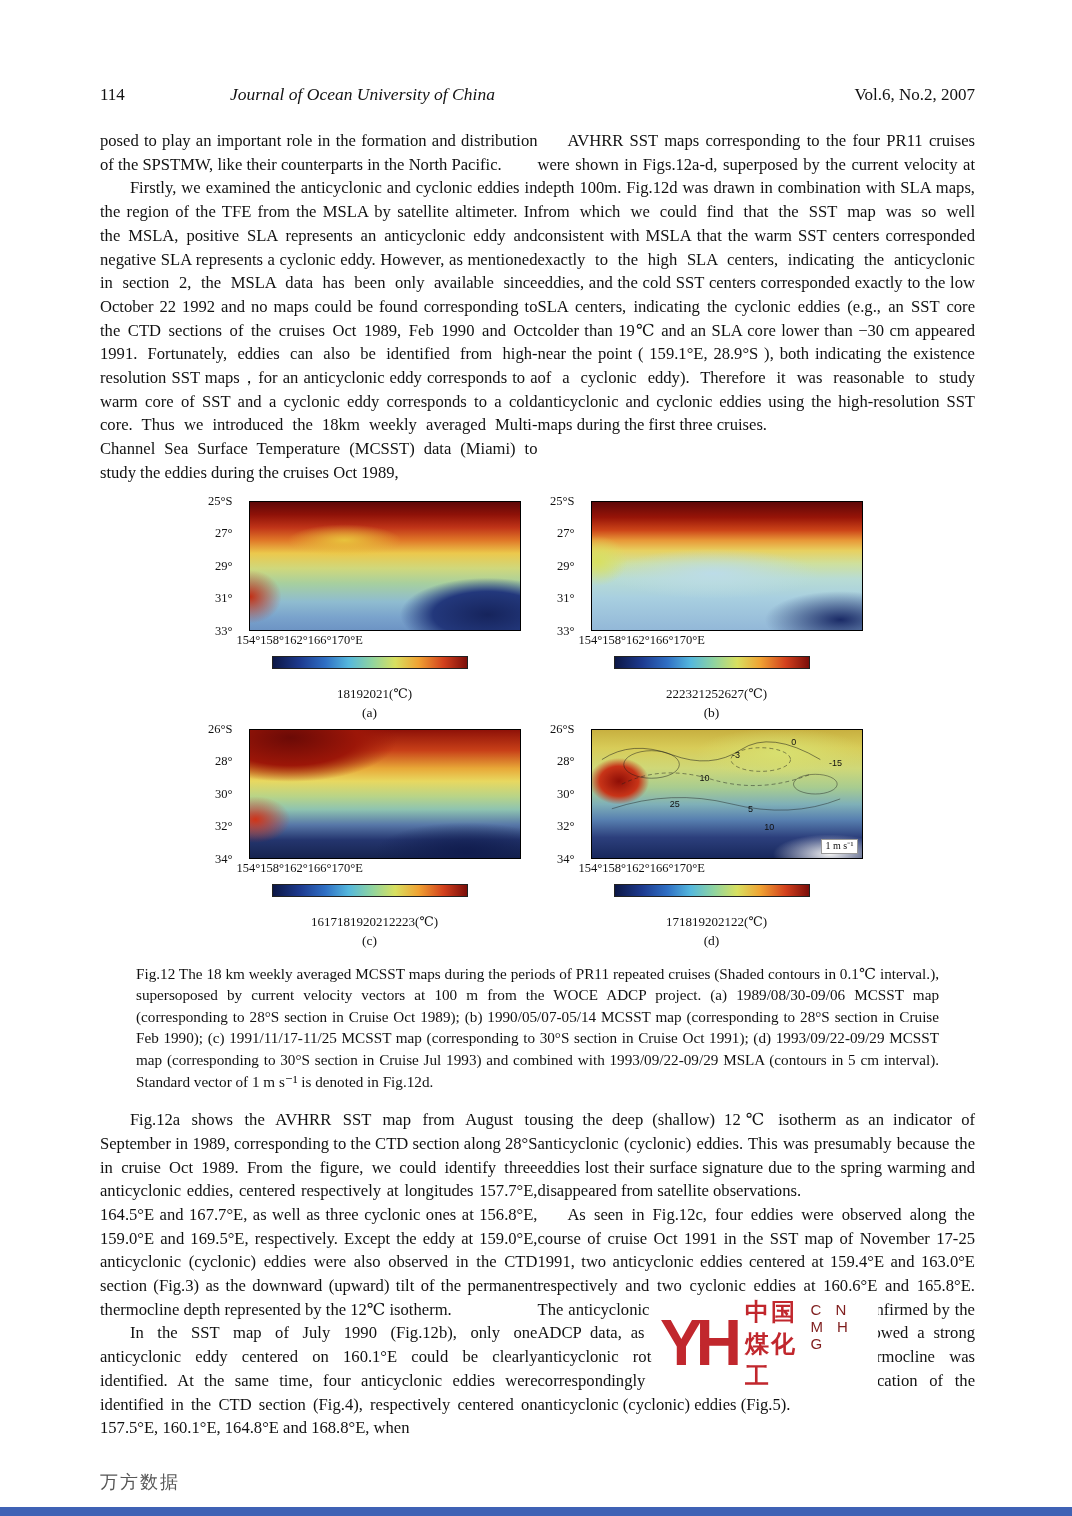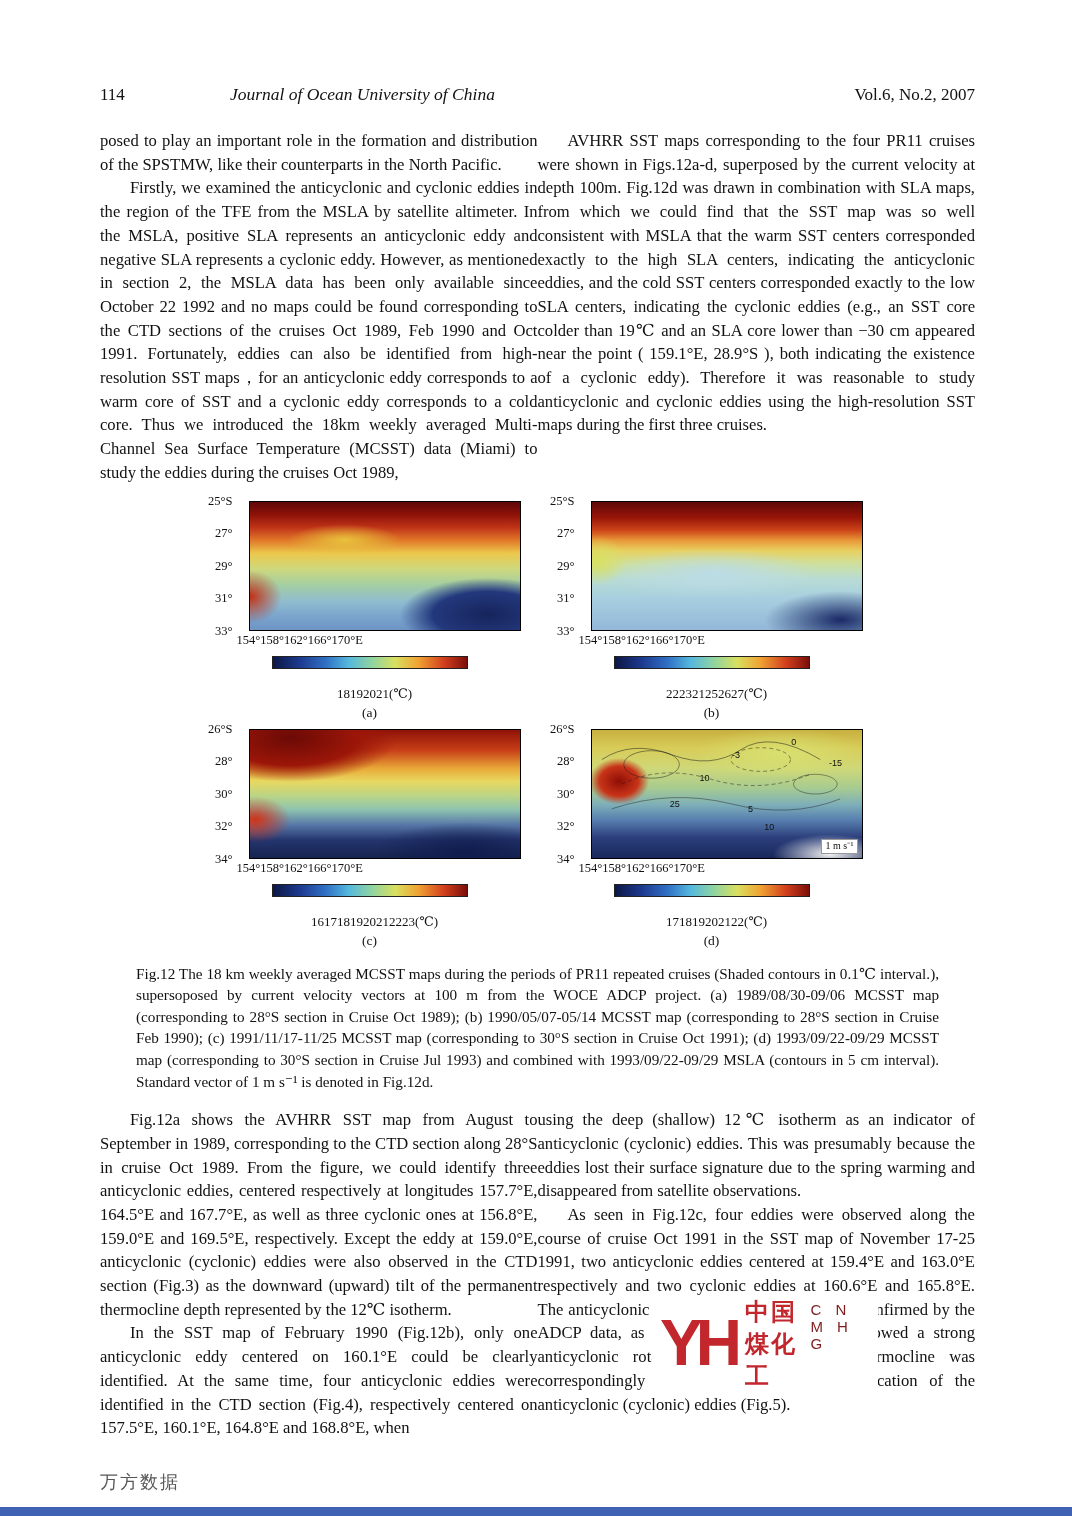--- a/index.html
+++ b/index.html
@@ -268,21 +268,21 @@
           <div class="panel-label">(d)</div>
         </div>
 
       </div>
       <div class="fig-caption">Fig.12  The 18 km weekly averaged MCSST maps during the periods of PR11 repeated cruises (Shaded contours in 0.1℃  interval.), supersoposed by current velocity vectors at 100 m from the WOCE ADCP project. (a) 1989/08/30-09/06 MCSST map (corresponding to 28°S section in Cruise Oct 1989); (b) 1990/05/07-05/14 MCSST map (corresponding to 28°S section in Cruise Feb 1990); (c) 1991/11/17-11/25 MCSST map (corresponding to 30°S section in Cruise Oct 1991); (d) 1993/09/22-09/29 MCSST map (corresponding to 30°S section in Cruise Jul 1993) and combined with 1993/09/22-09/29 MSLA (contours in 5 cm interval). Standard vector of 1 m s⁻¹ is denoted in Fig.12d.</div>
     </div>
 
     <div class="two-col block2">
       <div class="col">
         <p class="indent">Fig.12a shows the AVHRR SST map from August to September in 1989, corresponding to the CTD section along 28°S in cruise Oct 1989. From the figure, we could identify three anticyclonic eddies, centered respectively at longitudes 157.7°E, 164.5°E and 167.7°E, as well as three cyclonic ones at 156.8°E, 159.0°E and 169.5°E, respectively. Except the eddy at 159.0°E, anticyclonic (cyclonic) eddies were also observed in the CTD section (Fig.3) as the downward (upward) tilt of the permanent thermocline depth represented by the 12℃ isotherm.</p>
-        <p class="indent">In the SST map of February 1990 (Fig.12b), only one anticyclonic eddy centered on 160.1°E could be clearly identified. At the same time, four anticyclonic eddies were identified in the CTD section (Fig.4), respectively centered on 157.5°E, 160.1°E, 164.8°E and 168.8°E, when</p>
+        <p class="indent">In the SST map of July 1990 (Fig.12b), only one anticyclonic eddy centered on 160.1°E could be clearly identified. At the same time, four anticyclonic eddies were identified in the CTD section (Fig.4), respectively centered on 157.5°E, 160.1°E, 164.8°E and 168.8°E, when</p>
       </div>
       <div class="col">
         <p>using the deep (shallow) 12℃ isotherm as an indicator of anticyclonic (cyclonic) eddies. This was presumably because the eddies lost their surface signature due to the spring warming and disappeared from satellite observations.</p>
         <p class="indent">As seen in Fig.12c, four eddies were observed along the course of cruise Oct 1991 in the SST map of November 17-25 1991, two anticyclonic eddies centered at 159.4°E and 163.0°E respectively and two cyclonic eddies at 160.6°E and 165.8°E. The anticyclonic eddy centered at 159.4°E was confirmed by the ADCP data, as the current velocity vectors showed a strong anticyclonic rotation and the permanent thermocline was correspondingly depressed (uplifted) at the location of the anticyclonic (cyclonic) eddies (Fig.5).</p>
       </div>
     </div>
 
   </div>
 
   <div class="cnmhg">

